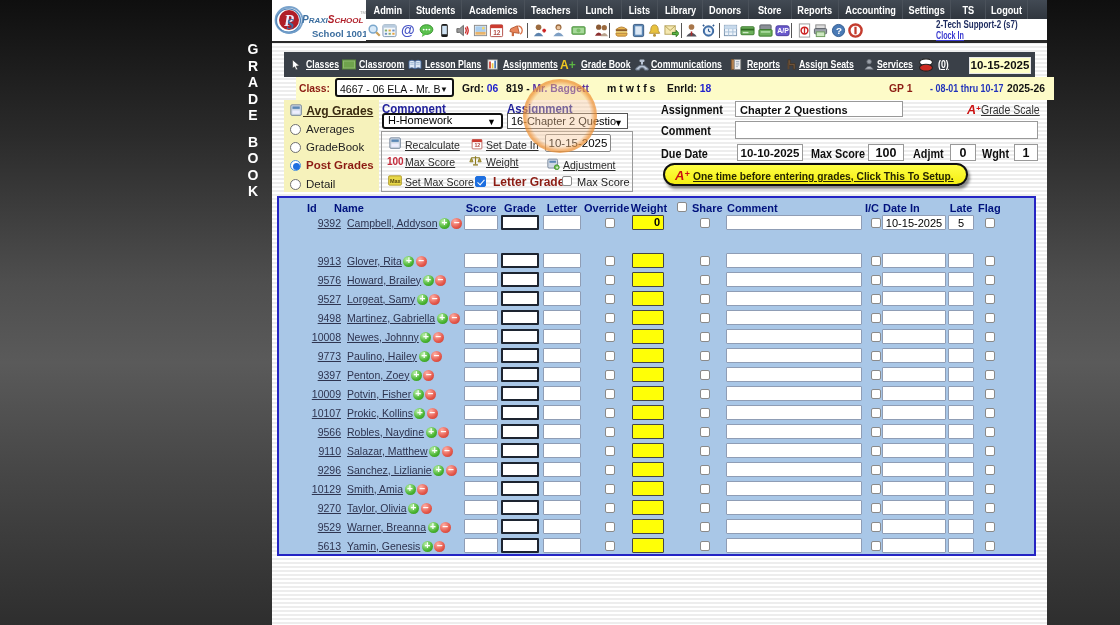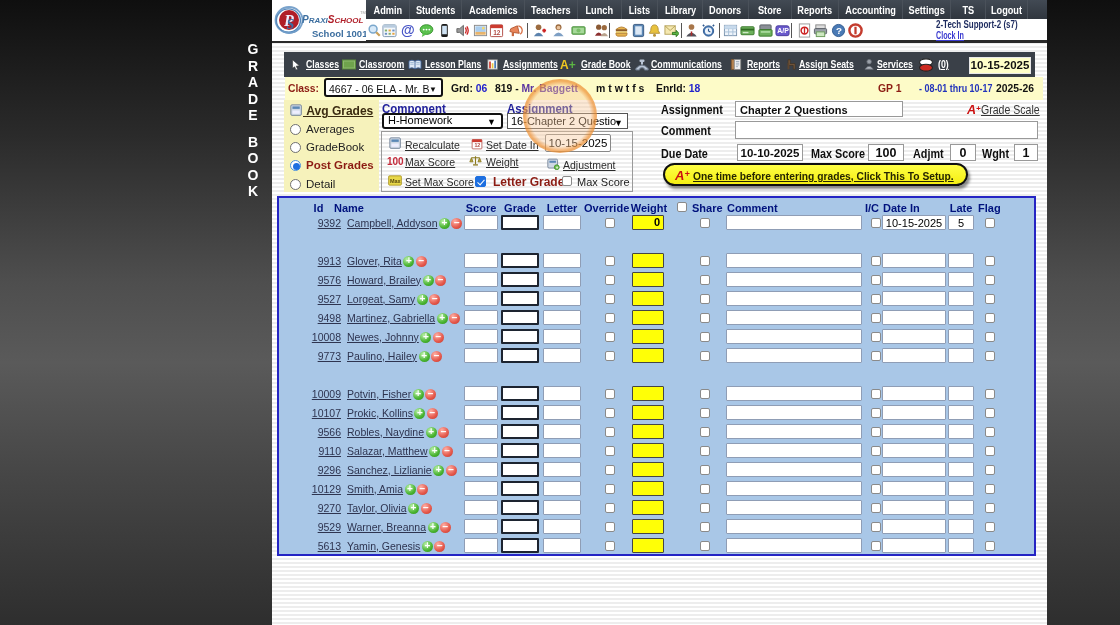--- a/index.html
+++ b/index.html
@@ -12,21 +12,21 @@
 #nav div{border-right:1px solid #4a515a;height:19px;display:flex;align-items:center;justify-content:center;white-space:nowrap}
 #toolbar{position:absolute;left:94px;top:19px;width:681px;height:23px;background:#fff;border-bottom:2px solid #2a2a2a;display:flex;align-items:center}
 #toolbar svg{flex:0 0 auto}
 .tdiv{position:absolute;top:4px;width:1px;height:15px;background:#555}
 #tsup{position:absolute;left:664px;top:21px;font-size:10px;font-weight:bold;color:#1c2a5e;text-align:left;line-height:8px;white-space:nowrap}
 #tsup a{color:#3a3ad0;font-size:10px;text-decoration:underline}
 #tabs{position:absolute;left:12px;top:52px;width:751px;height:25px;background:#3a4048;color:#fff;font-size:11.5px;font-weight:bold}
 #tabs a{position:absolute;top:6px;color:#fff;text-decoration:underline;white-space:nowrap}
 #tabs .ticon{position:absolute;top:6px}
 #datebox{position:absolute;left:685px;top:5px;width:62px;height:17px;background:#ffffc9;border:1px solid #e8e8e8;color:#111;font-weight:bold;font-size:11.5px;text-align:center;line-height:15px}
-#classrow{position:absolute;left:13px;top:77px;width:758px;height:23px;background:#fdfbc8;font-size:11.5px;font-weight:bold;color:#111}
+#classrow{position:absolute;left:24px;top:77px;width:758px;height:23px;background:#fdfbc8;font-size:11.5px;font-weight:bold;color:#111}
 #classrow .abs{top:5px;white-space:nowrap}
 #radiobox{position:absolute;left:12px;top:100px;width:95px;height:92px;background:#f6f2bb;font-size:11.5px;color:#222}
 .radio{display:inline-block;width:11px;height:11px;border-radius:50%;background:#fff;border:1px solid #707070;vertical-align:-2px;margin-right:5px}
 .radio.sel{background:#fff;border:1px solid #4a90d9;position:relative}
 .radio.sel::after{content:"";position:absolute;left:2px;top:2px;width:7px;height:7px;border-radius:50%;background:#1d6fe0}
 .navy{color:#22229c;font-weight:bold;font-size:13.5px}
 .flink{color:#2b2b2b;text-decoration:underline;font-size:10.5px}
 .maroon{color:#8c1c13;font-weight:bold}
 .cb{display:inline-block;width:10px;height:10px;background:#fff;border:1px solid #8a8a8a;border-radius:2px;vertical-align:-1px}
 .cb.on{background:#1d6fe0;border-color:#1d6fe0;position:relative}
@@ -397,21 +397,21 @@
 <div class="abs" style="left:596px;top:144px;width:36px;height:17px;border:1px solid #999;background:#fff;font-size:12.5px;text-align:center;line-height:16px">100</div>
 <div class="abs" style="left:641px;top:147px"><span class="cx90" style="font-weight:bold">Adjmt</span></div>
 <div class="abs" style="left:678px;top:144px;width:26px;height:17px;border:1px solid #999;background:#fff;font-size:12.5px;text-align:center;line-height:16px">0</div>
 <div class="abs" style="left:710px;top:147px"><span class="cx90" style="font-weight:bold">Wght</span></div>
 <div class="abs" style="left:742px;top:144px;width:24px;height:17px;border:1px solid #999;background:#fff;font-size:12.5px;text-align:center;line-height:16px">1</div>
 <div class="abs" style="left:695px;top:103px;font-weight:normal;white-space:nowrap"><span style="color:#cc1111;font-weight:bold;font-style:italic;font-size:12.5px">A<span style="font-size:8px;vertical-align:3px">+</span></span><a style="color:#333;font-size:12px;display:inline-block;transform:scaleX(0.88);transform-origin:0 50%"><span style="text-decoration:underline">Grade Scale</span></a></div>
 </div>
 <div id="pill"><span style="color:#cc1111;font-style:italic;font-size:13px;margin-left:10px">A<span style="font-size:9px;vertical-align:3px">+</span></span> <span style="display:inline-block;transform:scaleX(0.90);transform-origin:0 50%"><span style="text-decoration:underline">One time before entering grades, Click This To Setup.</span></span></div>
 <div id="circle"></div>
 <div id="gtable">
-<div class="hdr" style="left:28px;width:23px;text-align:center">Id</div>
+<div class="hdr" style="left:28px;width:23px;text-align:left">Id</div>
 <div class="hdr" style="left:55px">Name</div>
 <div class="hdr" style="left:185px;width:34px;text-align:center">Score</div>
 <div class="hdr" style="left:222px;width:38px;text-align:center">Grade</div>
 <div class="hdr" style="left:264px;width:38px;text-align:center">Letter</div>
 <div class="hdr" style="left:305px;width:44px;text-align:center">Override</div>
 <div class="hdr" style="left:351px;width:38px;text-align:center">Weight</div>
 <div class="hdr" style="left:448px">Comment</div>
 <div class="hdr" style="left:586px">I/C</div>
 <div class="hdr" style="left:604px">Date In</div>
 <div class="hdr" style="left:670px;width:24px;text-align:center">Late</div>
@@ -516,20 +516,35 @@
 <span class="ti" style="left:264px;width:38px"></span>
 <span class="tcb" style="left:326px"></span>
 <span class="ti wt" style="left:353px;width:32px"></span>
 <span class="tcb" style="left:421px"></span>
 <span class="ti" style="left:447px;width:136px"></span>
 <span class="tcb" style="left:592px"></span>
 <span class="ti" style="left:603px;width:64px;text-align:center;line-height:14px"></span>
 <span class="ti" style="left:669px;width:26px;text-align:center;line-height:14px"></span>
 <span class="tcb" style="left:706px"></span>
 </div>
+<div class="trow" style="top:167.5px">
+<a class="idc">9397</a>
+        <span class="nmc"><a>Penton, Zoey</a><span class="pm g"></span><span class="pm r"></span></span>
+<span class="ti" style="left:185px;width:34px"></span>
+<span class="ti grade" style="left:222px;width:38px"></span>
+<span class="ti" style="left:264px;width:38px"></span>
+<span class="tcb" style="left:326px"></span>
+<span class="ti wt" style="left:353px;width:32px"></span>
+<span class="tcb" style="left:421px"></span>
+<span class="ti" style="left:447px;width:136px"></span>
+<span class="tcb" style="left:592px"></span>
+<span class="ti" style="left:603px;width:64px;text-align:center;line-height:14px"></span>
+<span class="ti" style="left:669px;width:26px;text-align:center;line-height:14px"></span>
+<span class="tcb" style="left:706px"></span>
+</div>
 <div class="trow" style="top:186.5px">
 <a class="idc">10009</a>
         <span class="nmc"><a>Potvin, Fisher</a><span class="pm g"></span><span class="pm r"></span></span>
 <span class="ti" style="left:185px;width:34px"></span>
 <span class="ti grade" style="left:222px;width:38px"></span>
 <span class="ti" style="left:264px;width:38px"></span>
 <span class="tcb" style="left:326px"></span>
 <span class="ti wt" style="left:353px;width:32px"></span>
 <span class="tcb" style="left:421px"></span>
 <span class="ti" style="left:447px;width:136px"></span>

